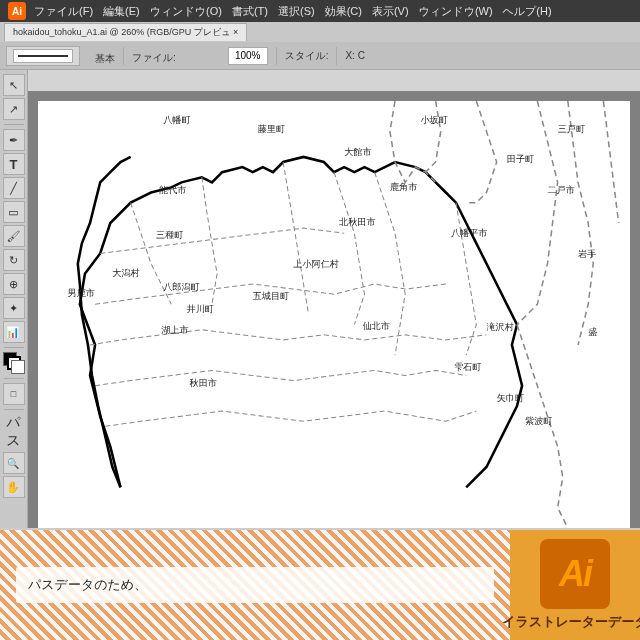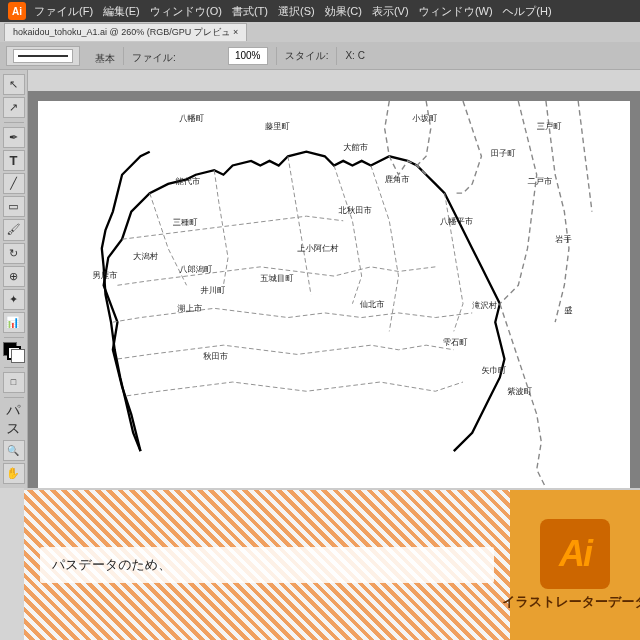--- a/index.html
+++ b/index.html
@@ -220,26 +220,25 @@
       position: absolute;
       top: 10px;
       left: 10px;
       right: 10px;
       bottom: 0;
       background: white;
     }
 
     
     .bottom-panel {
-      height: 152px;
+      height: 112px;
       background: #d946ef;
       border-top: 2px solid #ccc;
       display: flex;
       flex-shrink: 0;
-      margin-left: 24px;
     }
     .bottom-left {
       flex: 1;
       padding: 12px 16px;
       display: flex;
       flex-direction: column;
       justify-content: center;
       gap: 4px;
       
       background: repeating-linear-gradient(

